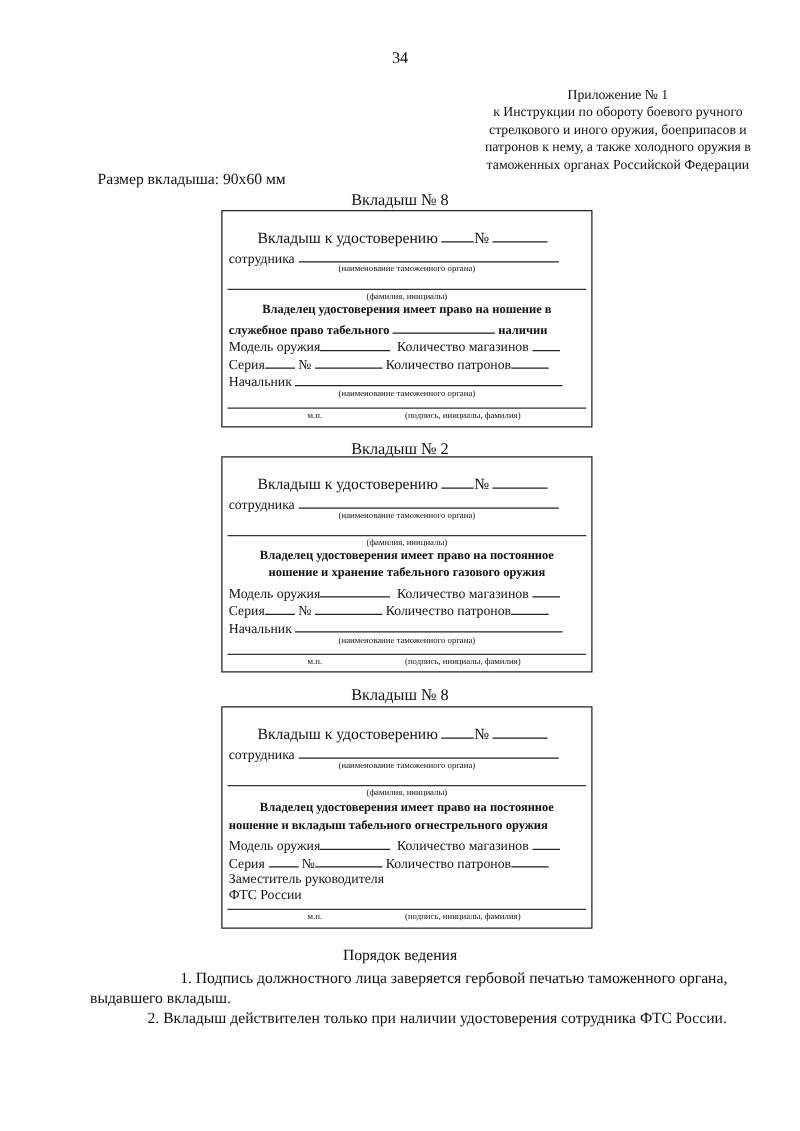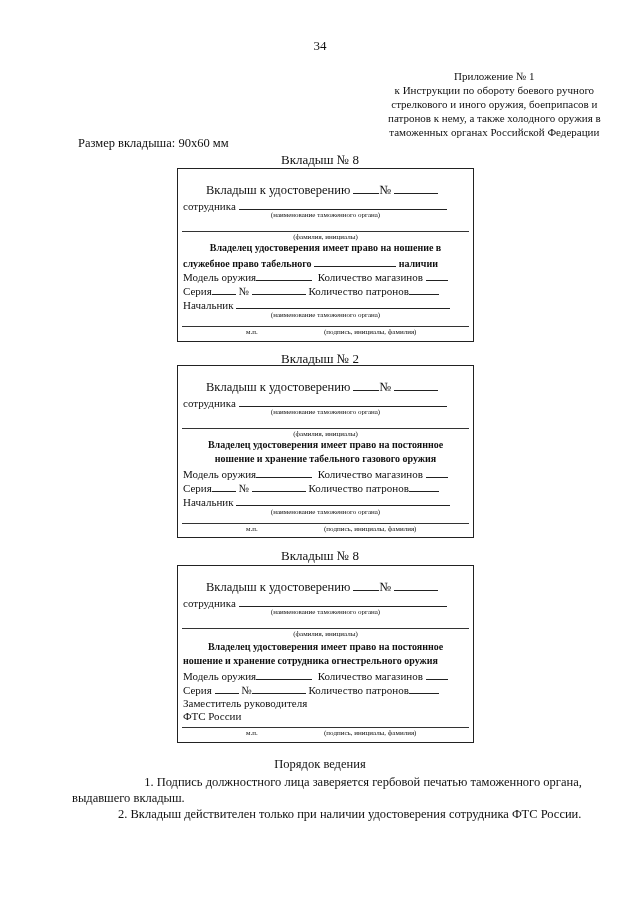--- a/index.html
+++ b/index.html
@@ -126,21 +126,21 @@
     <span class="line" style="width:44px;"></span>
   </div>
   <div class="row t11" style="top:30px;left:5px;">
     <span>сотрудника</span>
     <span class="line" style="width:208px;"></span>
   </div>
   <div class="row cap" style="top:42px;">(наименование таможенного органа)</div>
   <div class="hr" style="top:62px;"></div>
   <div class="row cap" style="top:64px;">(фамилия, инициалы)</div>
   <div class="row bold11" style="top:75px;text-align:center;">Владелец удостоверения имеет право на постоянное</div>
-  <div class="row bold11" style="top:89px;left:5px;">ношение и хранение сотрудника огнестрельного оружия</div>
+  <div class="row bold11" style="top:89px;left:5px;">ношение и вкладыш табельного огнестрельного оружия</div>
   <div class="row t11" style="top:103px;left:5px;">
     <span>Модель оружия</span><span class="line" style="width:56px;"></span>
     &nbsp;<span>Количество магазинов</span>
     <span class="line" style="width:22px;"></span>
   </div>
   <div class="row t11" style="top:117px;left:5px;">
     <span>Серия</span>
     <span class="line" style="width:24px;"></span>
     <span>№</span><span class="line" style="width:54px;"></span>
     <span>Количество патронов</span><span class="line" style="width:30px;"></span>

